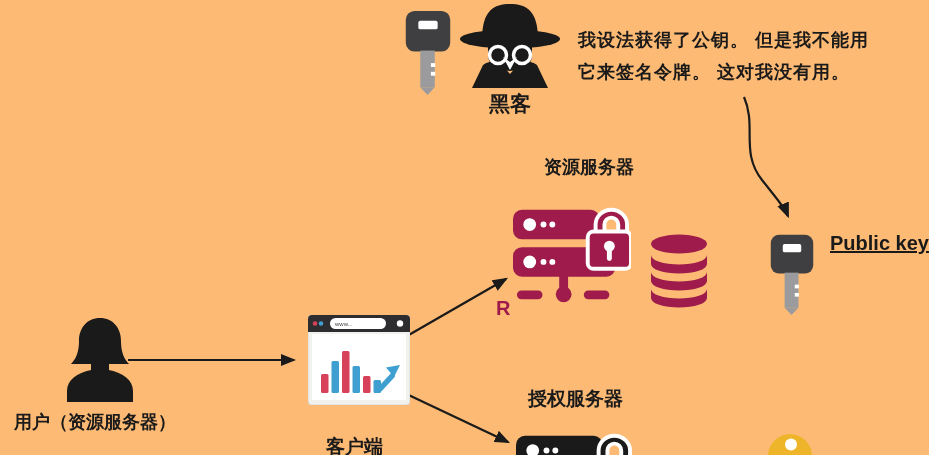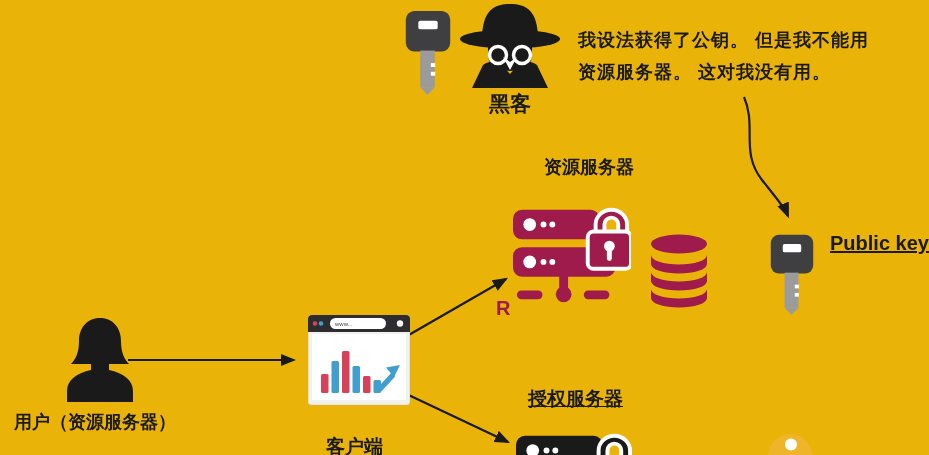--- a/index.html
+++ b/index.html
@@ -1,32 +1,32 @@
 <!DOCTYPE html>
 <html style="--maroon: #9E1B4B; --ink: #1A1A1A; --yellow: #EFB52A; --bar-red: #D8415A; --bar-blue: #3E9FD0; --key-gray: #9B9B9D; --key-dark: #3F3F41;"><head>
 <meta charset="utf-8">
 <style>
   html,body{margin:0;padding:0;background:#fff;}
   #stage{
-    position:relative;width:929px;height:455px;background:#eab308;overflow:hidden;
+    position:relative;width:929px;height:455px;background:#fdba74;overflow:hidden;
     font-family:"Liberation Sans","DejaVu Sans",sans-serif;color:#1a1a1a;
   }
   .abs{position:absolute;}
   .label{
     position:absolute;font-weight:700;color:#1a1a1a;white-space:nowrap;
     font-family:"Liberation Sans","DejaVu Sans",sans-serif;
   }
   .fill-maroon{fill:var(--maroon,#9E1B4B);}
   .fill-black{fill:var(--ink,#1A1A1A);}
   .fill-yellow{fill:var(--yellow,#EFB52A);}
   .stroke-ink{stroke:var(--ink,#1A1A1A);}
   #speech{line-height:32px;font-size:18px;letter-spacing:1px;}
   #label-hacker{left:458px;top:90px;width:104px;text-align:center;font-size:21px;}
   #label-rs{left:544px;top:155px;font-size:18px;}
-  #label-as{left:528px;top:386px;font-size:19px;text-decoration:underline;}
+  #label-as{left:528px;top:386px;font-size:19px;}
   #label-client{left:326px;top:408px;font-size:19px;margin-top:26px;}
   #label-user{left:14px;top:410px;font-size:18px;}
   #label-pubkey{left:830px;top:232px;font-size:20px;text-decoration:underline;}
   #label-r{left:496px;top:297px;font-size:20px;color:var(--maroon,#9E1B4B);}
 </style>
 </head>
 <body>
 
 <div id="stage">
 
@@ -60,21 +60,21 @@
       <path d="M30,44 h44 v12 a22,15 0 0 1 -44,0 z"></path>
       <path d="M14,88 L25,65 C32,60 42,60 44,65 L52,74 L60,65 C62,60 72,60 79,65 L90,88 Z"></path>
     </g>
     <circle cx="40" cy="55" r="8.5" fill="#1a1a1a" stroke="#fff" stroke-width="3.5"></circle>
     <circle cx="64" cy="55" r="8.5" fill="#1a1a1a" stroke="#fff" stroke-width="3.5"></circle>
     <path d="M45,57 L52,70 L59,57 L52,62 Z" fill="#fff"></path>
   </svg>
 
   <div id="speech" class="label" style="left:578px;top:24px;">
     <div>我设法获得了公钥。 但是我不能用</div>
-    <div>资源服务器。 这对我没有用。</div>
+    <div>它来签名令牌。 这对我没有用。</div>
   </div>
 
   <svg class="abs" style="left:513px;top:203px;" width="118" height="106" viewBox="0 0 120 106">
     <g class="fill-maroon">
       <rect x="0" y="6" width="88" height="30" rx="9"></rect>
       <rect x="0" y="44" width="104" height="30" rx="9"></rect>
       <rect x="47" y="72" width="9" height="16"></rect>
       <circle cx="51.5" cy="92" r="8"></circle>
       <rect x="4" y="88" width="26" height="9" rx="4.5"></rect>
       <rect x="72" y="88" width="26" height="9" rx="4.5"></rect>

